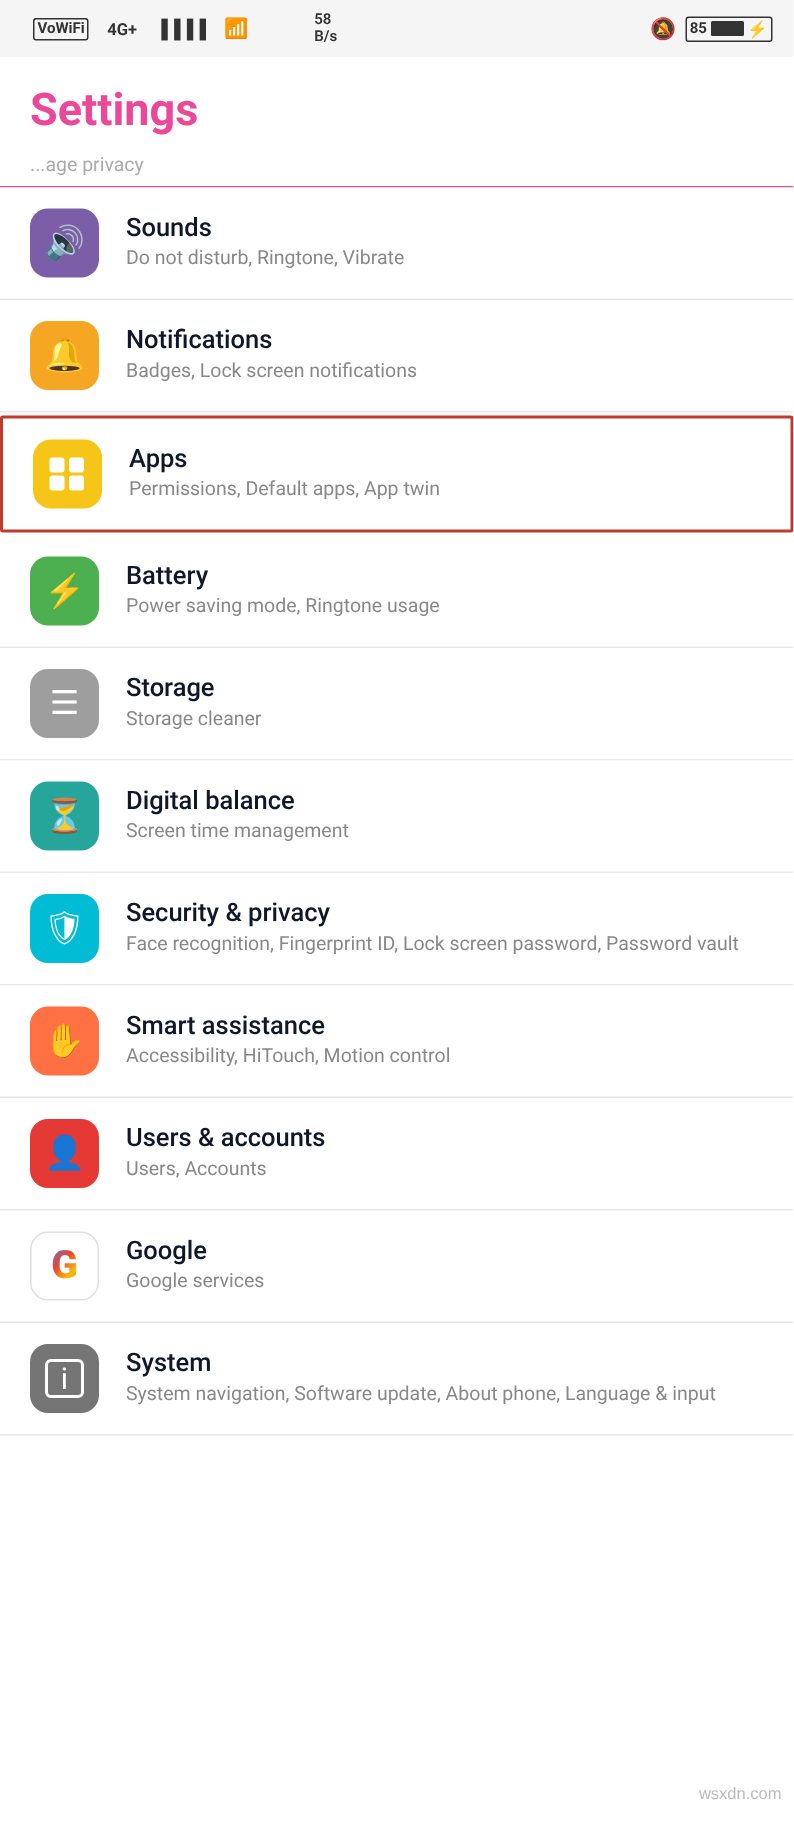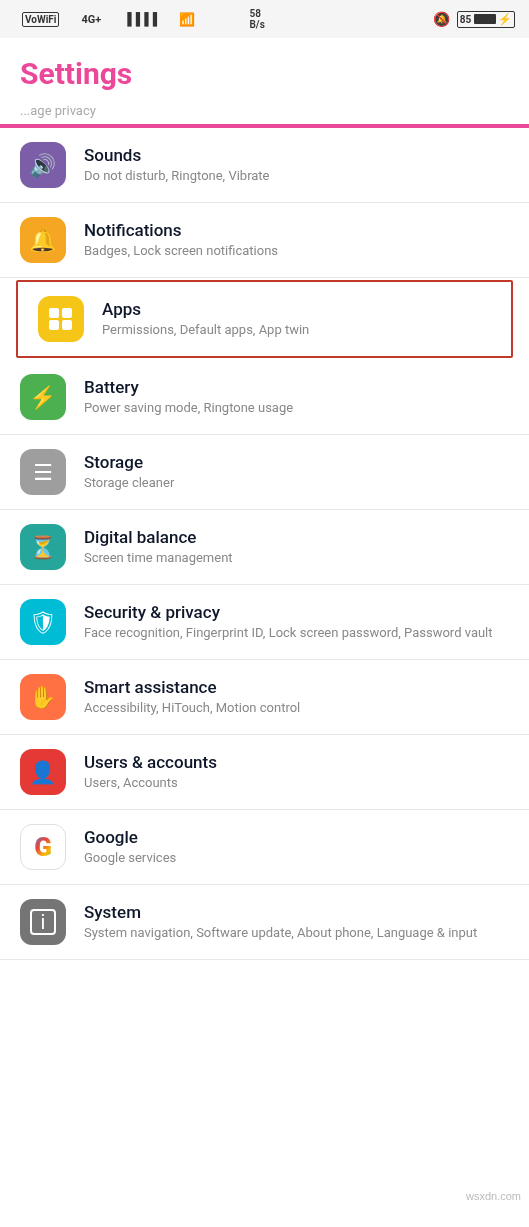--- a/index.html
+++ b/index.html
@@ -16,21 +16,21 @@
       display: flex;
       align-items: center;
       justify-content: space-between;
       padding: 6px 14px 6px 10px;
       background: #f5f5f5;
       height: 38px;
     }
     .status-left {
       display: flex;
       align-items: center;
-      gap: 22px;
+      gap: 12px;
       font-size: 11px;
       font-weight: 600;
       color: #333;
       padding-left: 12px;
     }
     .status-right {
       display: flex;
       align-items: center;
       gap: 6px;
       font-size: 11px;
@@ -80,21 +80,21 @@
       align-items: center;
       padding: 14px 20px;
       border-bottom: 1px solid #e8e8e8;
       position: relative;
       cursor: pointer;
       background: #fff;
     }
     .settings-item.highlighted {
       border: 2.5px solid #c0392b;
       border-radius: 2px;
-      margin: 2px 16px;
+      margin: 2px 0;
     }
 
     .icon-wrapper {
       width: 46px;
       height: 46px;
       border-radius: 12px;
       display: flex;
       align-items: center;
       justify-content: center;
       flex-shrink: 0;
@@ -143,21 +143,21 @@
     <div class="battery-box">
       <span style="font-size:10px;margin-right:2px;">85</span>
       <div class="battery-fill"></div>
       <span style="font-size:11px;margin-left:1px;">⚡</span>
     </div>
   </div>
 </div>
 
 <div class="page-title">Settings</div>
 
-<div class="partial-item" style="font-size:13px;color:#aaa;padding-left:20px;border-bottom:4px solid #ec4899;padding-bottom:6px;">
+<div class="partial-item" style="font-size:13px;color:#aaa;padding-left:20px;border-bottom:1px solid #ec4899;padding-bottom:6px;">
   ...age privacy
 </div>
 
 <ul class="settings-list">
 <li class="settings-item">
       <div class="icon-wrapper" style="background:#7b5ea7;">
         <span style="font-size:22px;">🔊</span>
       </div>
       <div class="item-text">
         <div class="item-title">Sounds</div>

